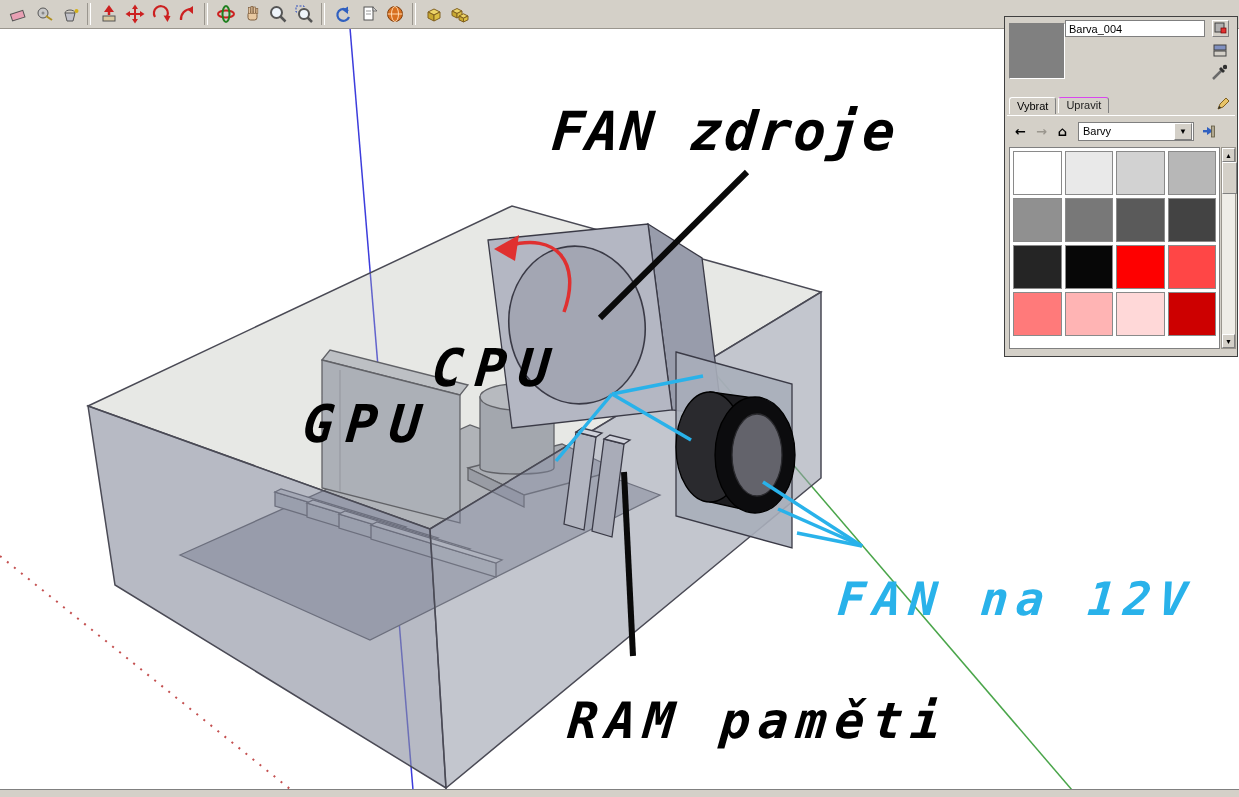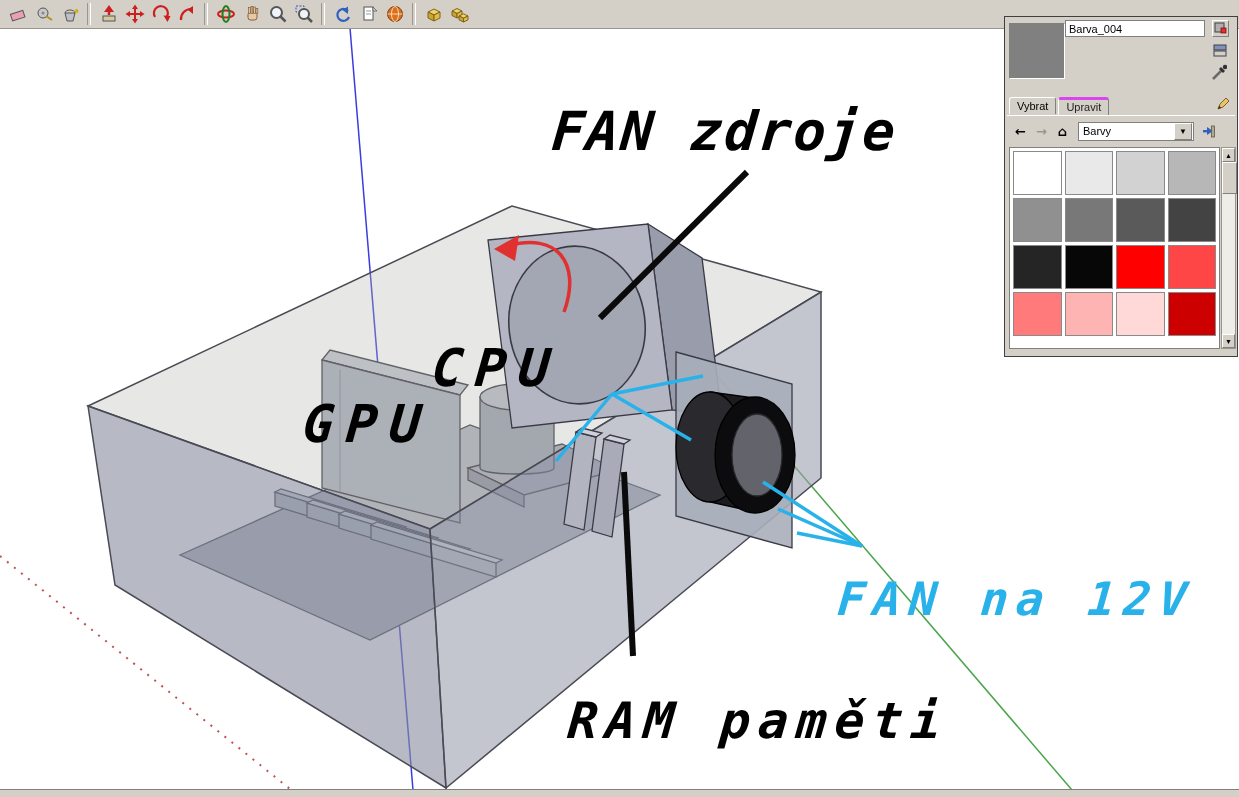--- a/index.html
+++ b/index.html
@@ -42,21 +42,21 @@
     position:absolute;left:60px;top:3px;width:140px;height:17px;box-sizing:border-box;
     background:#fff;border:1px solid #7f7f7f;font-size:11px;padding:1px 3px;font-family:"Liberation Sans",sans-serif;
   }
   .side-btn{position:absolute;width:17px;height:17px;padding:0;background:#d4d0c8;display:flex;align-items:center;justify-content:center;cursor:pointer;}
   .tabs{position:absolute;left:4px;top:80px;height:19px;display:flex;align-items:flex-start;}
   .tab{
     padding:2px 7px 2px 7px;background:#d4d0c8;cursor:pointer;
     border-top:1px solid #fff;border-left:1px solid #fff;border-right:1px solid #808080;
     border-radius:3px 3px 0 0;color:#000;
   }
-  .tab.inactive{margin-left:2px;padding-top:1px;border-top:3px solid #d946ef;color:#222;}
+  .tab.inactive{margin-left:2px;padding-top:1px;border-top:1px solid #d946ef;color:#222;}
   .tabs-underline{position:absolute;left:2px;right:2px;top:98px;border-top:1px solid #ffffff;}
   .navrow{position:absolute;left:6px;top:104px;height:20px;display:flex;align-items:center;gap:2px;}
   .navbtn{width:19px;height:19px;padding:0;background:#d4d0c8;border:1px solid transparent;display:flex;align-items:center;justify-content:center;font-weight:bold;font-size:13px;cursor:pointer;font-family:"DejaVu Sans",sans-serif;}
   .navbtn.disabled{color:#9a968e;}
   .dropdown{
     position:relative;width:116px;height:19px;background:#fff;border:1px solid #7f7f7f;
     box-sizing:border-box;display:flex;align-items:center;cursor:pointer;margin-left:4px;
   }
   .dropdown .val{flex:1;padding-left:4px;font-size:11px;}
   .dropdown .arrowbox{width:16px;height:15px;background:#d4d0c8;display:flex;align-items:center;justify-content:center;font-size:8px;margin-right:1px;}

